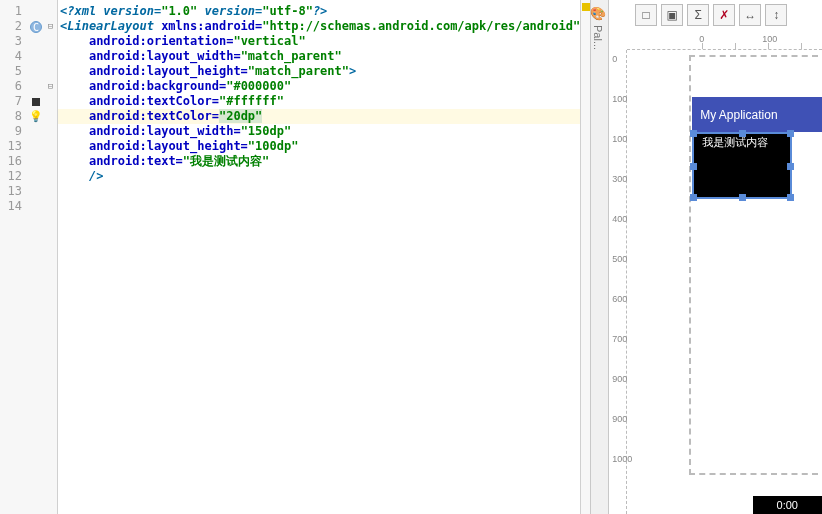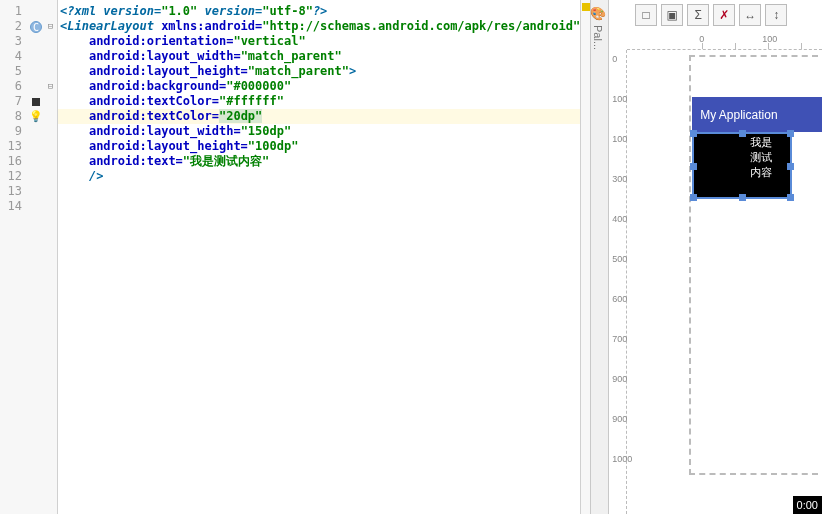--- a/index.html
+++ b/index.html
@@ -151,28 +151,28 @@
 }
 .tv .handle { position:absolute; width:7px; height:7px; background:#5a8bd8;}
 .tv .h-tl { top:-4px; left:-4px;}
 .tv .h-tr { top:-4px; right:-4px;}
 .tv .h-bl { bottom:-4px; left:-4px;}
 .tv .h-br { bottom:-4px; right:-4px;}
 .tv .h-t { top:-4px; left:calc(50% - 3px);}
 .tv .h-b { bottom:-4px; left:calc(50% - 3px);}
 .tv .h-l { left:-4px; top:calc(50% - 3px);}
 .tv .h-r { right:-4px; top:calc(50% - 3px);}
-.tv .txt { color:#fff; font-size:11px; font-family: Arial, sans-serif; padding:1px 8px;margin-left:48px;}
+.tv .txt { color:#fff; font-size:11px; font-family: Arial, sans-serif; padding:1px 8px;}
 .badge {
   position:absolute;
   right:0; bottom:0;
   background:#000; color:#fff;
   font-family: Arial, sans-serif;
   font-size:11px;
-  padding:3px 4px;
+  padding:3px 24px;
 }
 </style>
 </head>
 <body>
 
 <div class="editor">
   <div class="gutter">
     <div>1</div>
     <div>2</div>
     <div>3</div>

